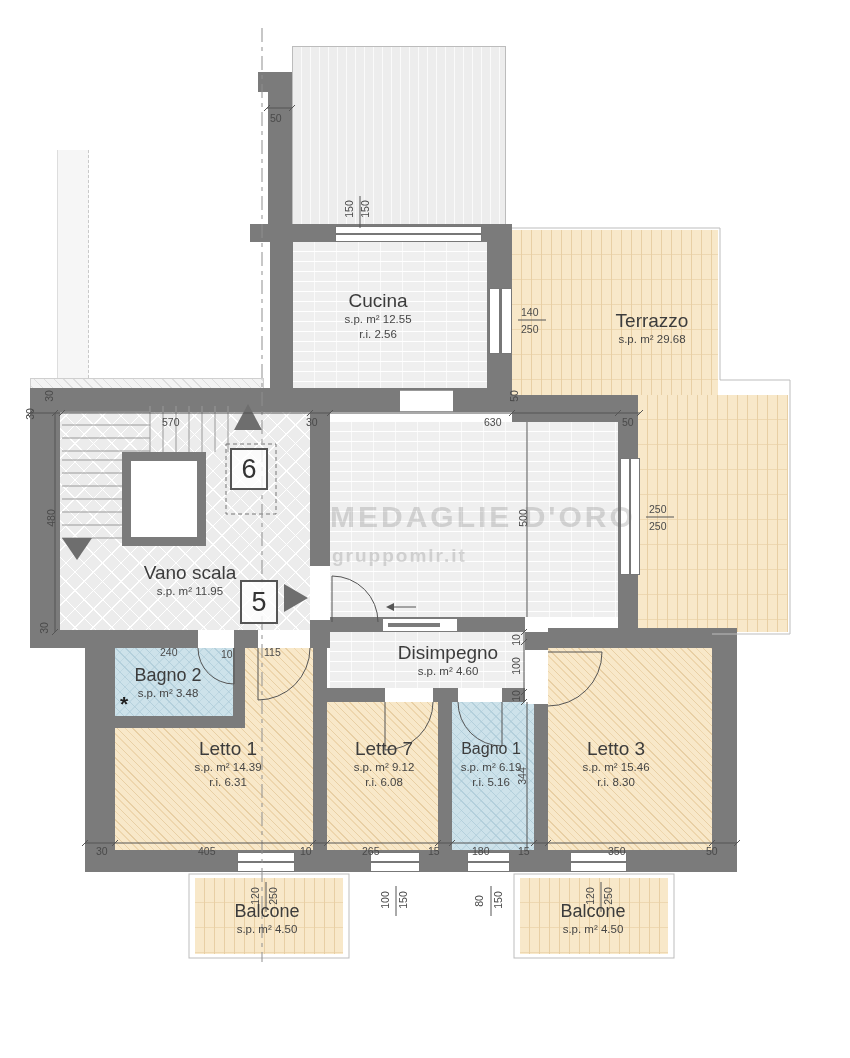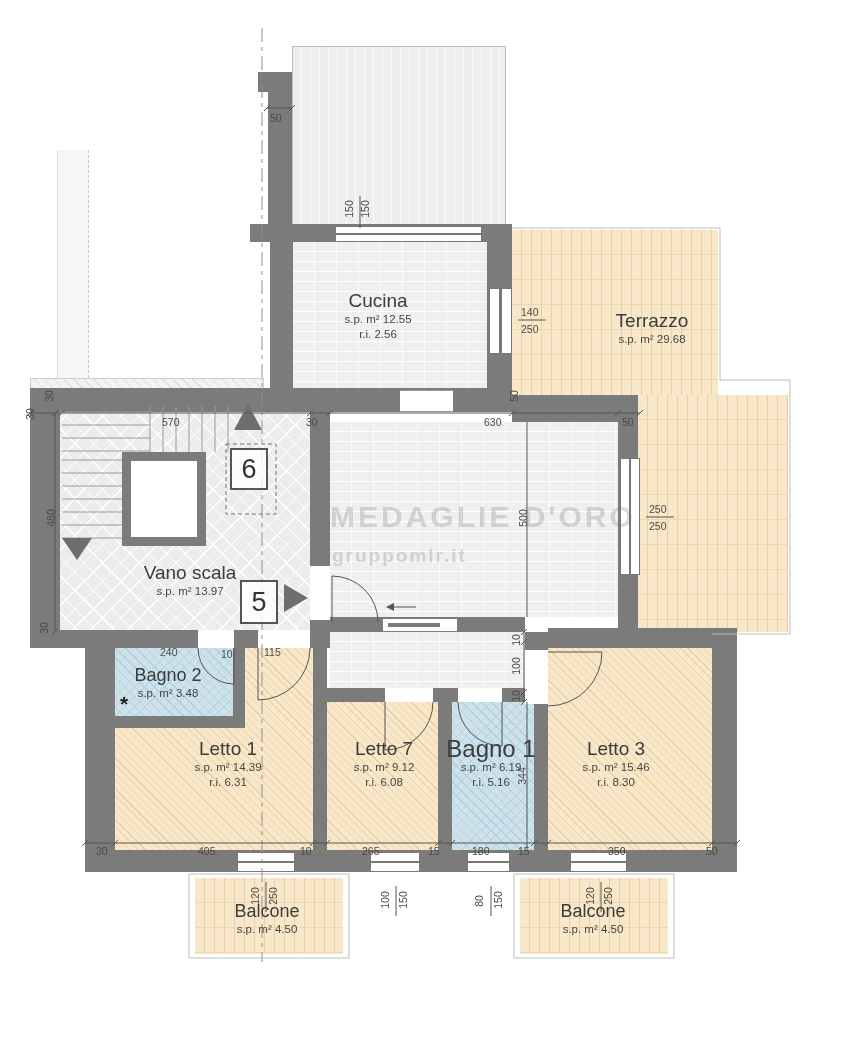--- a/index.html
+++ b/index.html
@@ -216,39 +216,43 @@
     <div class="t">Cucina</div>
     <div class="s">s.p. m² 12.55</div>
     <div class="s">r.i. 2.56</div>
   </div>
   <div class="label" style="left:652px;top:310px">
     <div class="t">Terrazzo</div>
     <div class="s">s.p. m² 29.68</div>
   </div>
   <div class="label" style="left:190px;top:562px">
     <div class="t">Vano scala</div>
-    <div class="s">s.p. m² 13.97</div>
+    <div class="s">s.p. m² 11.95</div>
+  </div>
+  <div class="label" style="left:448px;top:642px">
+    <div class="t">Disimpegno</div>
+    <div class="s">s.p. m² 4.60</div>
   </div>
   <div class="label" style="left:168px;top:664px">
     <div class="t" style="font-size:18px">Bagno 2</div>
     <div class="s">s.p. m² 3.48</div>
   </div>
   <div class="star" style="left:120px;top:692px">*</div>
   <div class="label" style="left:228px;top:738px">
     <div class="t">Letto 1</div>
     <div class="s">s.p. m² 14.39</div>
     <div class="s">r.i. 6.31</div>
   </div>
   <div class="label" style="left:384px;top:738px">
     <div class="t">Letto 7</div>
     <div class="s">s.p. m² 9.12</div>
     <div class="s">r.i. 6.08</div>
   </div>
   <div class="label" style="left:491px;top:738px">
-    <div class="t" style="font-size:24px">Bagno 1</div>
+    <div class="t" style="font-size:16px">Bagno 1</div>
     <div class="s">s.p. m² 6.19</div>
     <div class="s">r.i. 5.16</div>
   </div>
   <div class="label" style="left:616px;top:738px">
     <div class="t">Letto 3</div>
     <div class="s">s.p. m² 15.46</div>
     <div class="s">r.i. 8.30</div>
   </div>
   <div class="label" style="left:267px;top:900px">
     <div class="t" style="font-size:18px">Balcone</div>

